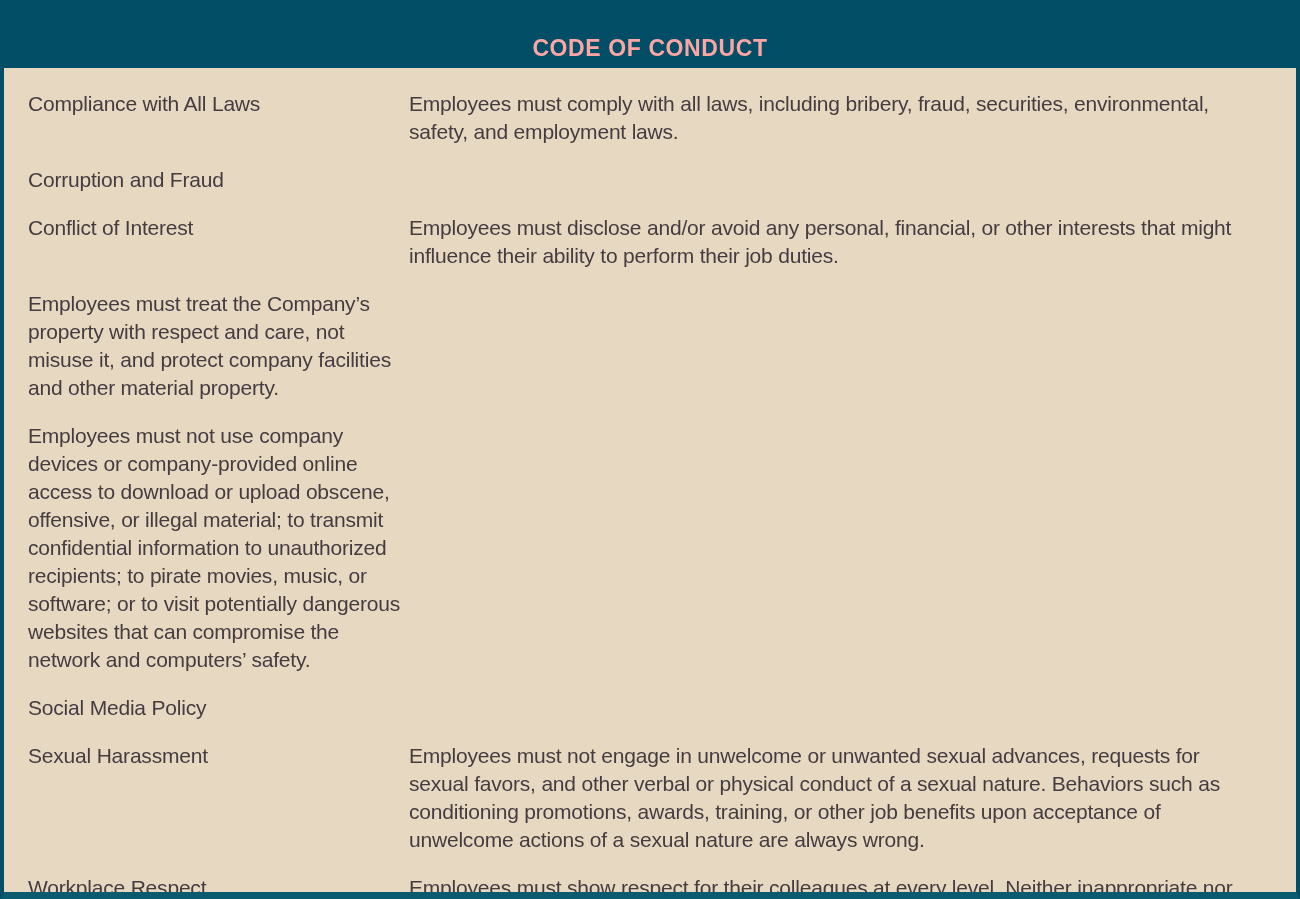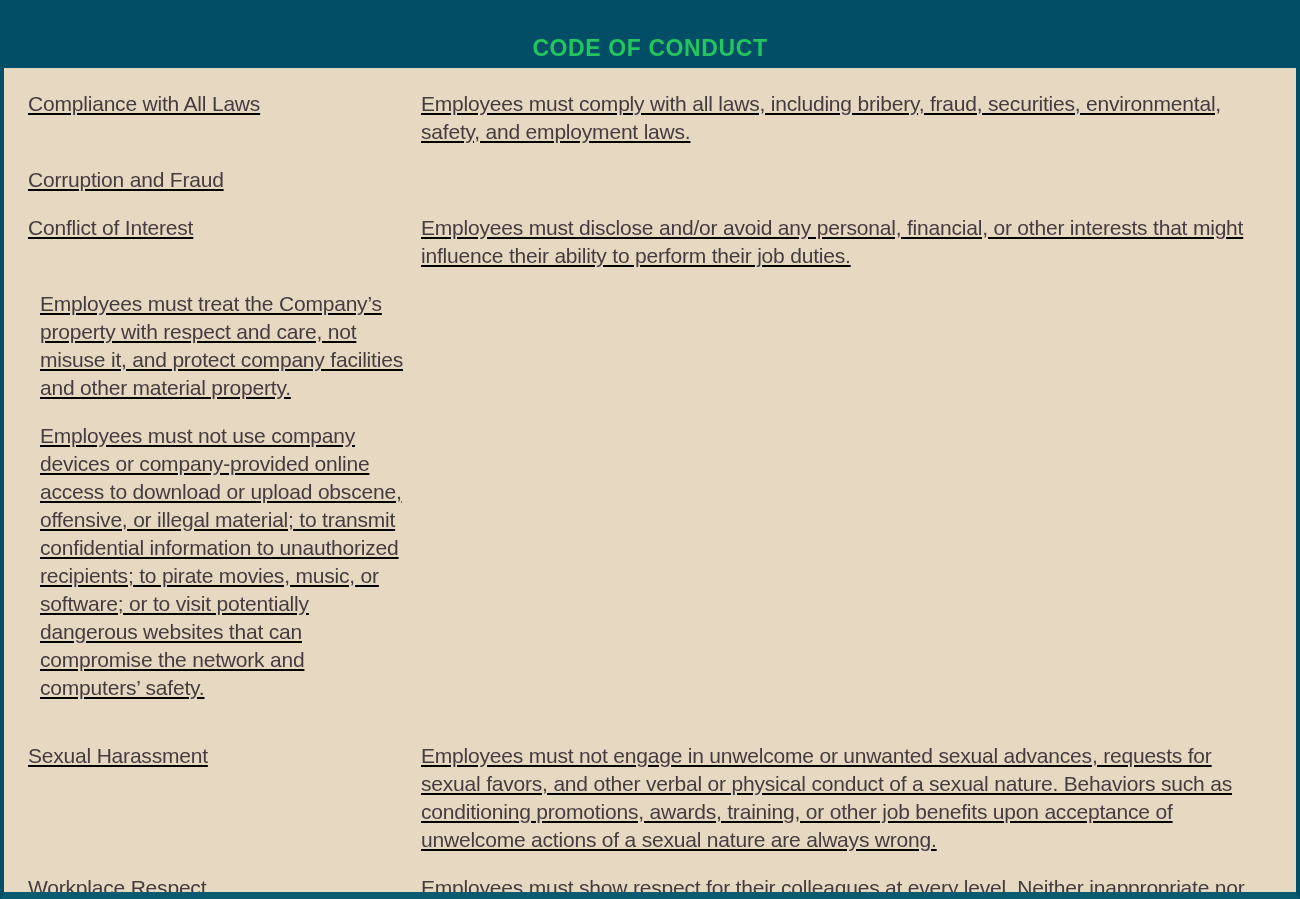--- a/index.html
+++ b/index.html
@@ -16,54 +16,52 @@
   }
   .header {
     height: 68px;
     background: #014E66;
     display: flex;
     align-items: center;
     justify-content: center;
     flex: 0 0 auto;
   }
   .header .title {
-    color: #22c55e;
+    color: #fca5a5;
     font-size: 23px;
     font-weight: bold;
     letter-spacing: 0.6px;
     margin-top: 29px;
   }
   .content {
     flex: 1 1 auto;
     background: #E6D8C1;
     border-left: 4px solid #014E66;
     border-right: 4px solid #014E66;
     border-bottom: 7px solid #0A5A70;
     padding: 22px 28px 10px 24px;
     overflow: hidden;
   }
   .row {
     display: grid;
     grid-template-columns: 381px 1fr;
     margin-bottom: 20px;
-    text-decoration: underline;
   }
   .row:last-child { margin-bottom: 0; }
   .term, .description {
     font-size: 21px;
     line-height: 28px;
     color: #453C40;
     letter-spacing: -0.2px;
   }
   .term {
     padding-right: 30px;
   }
   .description {
     padding-right: 6px;
-    margin-left: 12px;
   }
 </style>
 </head>
 <body>
 
 <div class="figure">
 
   <div class="header">
     <div class="title">CODE OF CONDUCT</div>
   </div>
@@ -86,20 +84,21 @@
 
     <div class="row">
       <div class="description">Employees must treat the Company’s property with respect and care, not misuse it, and protect company facilities and other material property.</div>
     </div>
 
     <div class="row">
       <div class="description">Employees must not use company devices or company-provided online access to download or upload obscene, offensive, or illegal material; to transmit confidential information to unauthorized recipients; to pirate movies, music, or software; or to visit potentially dangerous websites that can compromise the network and computers’ safety.</div>
     </div>
 
     <div class="row">
+      <div class="term">Social Media Policy</div>
     </div>
 
     <div class="row">
       <div class="term">Sexual Harassment</div>
       <div class="description">Employees must not engage in unwelcome or unwanted sexual advances, requests for sexual favors, and other verbal or physical conduct of a sexual nature. Behaviors such as conditioning promotions, awards, training, or other job benefits upon acceptance of unwelcome actions of a sexual nature are always wrong.</div>
     </div>
 
     <div class="row">
       <div class="term">Workplace Respect</div>
       <div class="description">Employees must show respect for their colleagues at every level. Neither inappropriate nor illegal behavior will be tolerated.</div>

